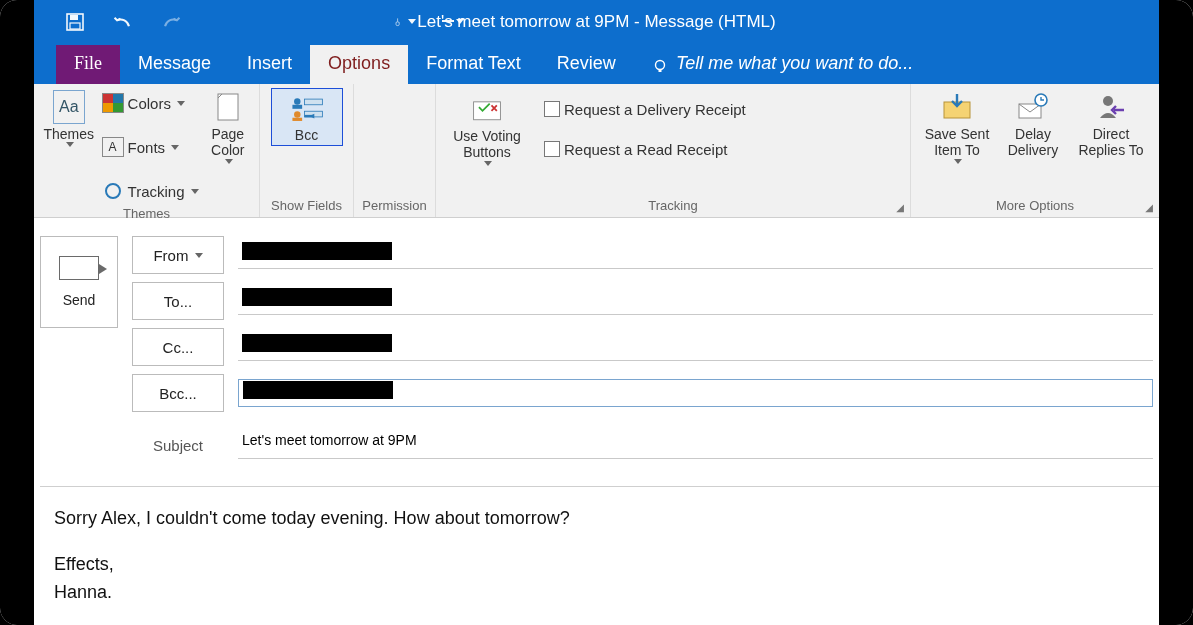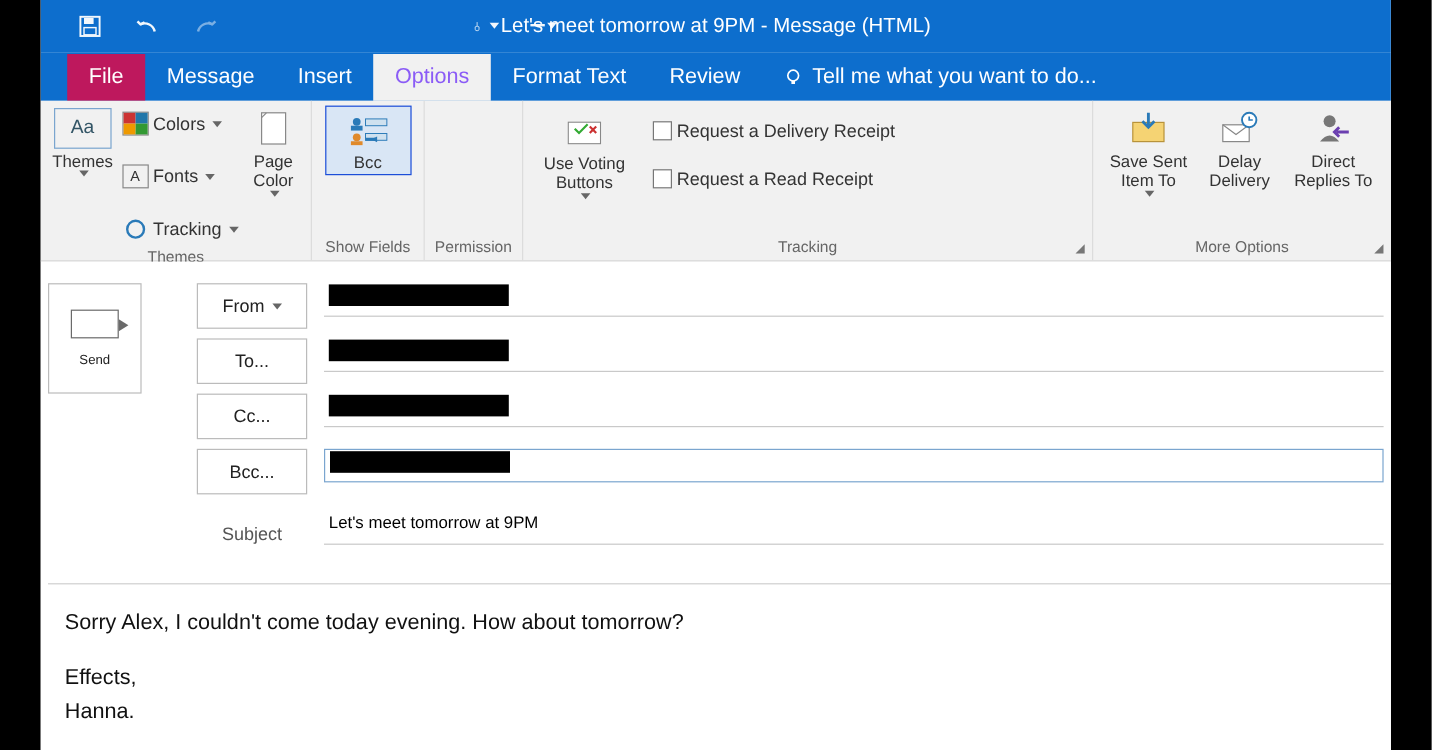--- a/index.html
+++ b/index.html
@@ -1,53 +1,53 @@
 <!DOCTYPE html>
 <html><head>
 <meta charset="utf-8">
 <style>
   * { box-sizing: border-box; }
   html, body { margin:0; padding:0; font-family: "Segoe UI", Tahoma, sans-serif; background:#000; }
-  .app { width:1193px; height:625px; margin:0 auto; background:#fff; position:relative; overflow:hidden; }
+  .app { width:1193px; height:625px; margin:0 auto; background:#fff; position:relative; overflow:hidden;border-radius:17px; }
   .black-rail-left, .black-rail-right { position:absolute; top:0; bottom:0; width:34px; background:#000; }
   .black-rail-left { left:0; }
   .black-rail-right { right:0; }
   .surface { position:absolute; left:34px; right:34px; top:0; bottom:0; background:#fff; display:flex; flex-direction:column; }
   
   .titlebar { background:#0D6ECD; color:#fff; height:44px; display:flex; align-items:center; position:relative; }
   .qat { display:flex; align-items:center; gap:26px; padding-left:30px; }
   .qat-icon { width:22px; height:22px; display:flex; align-items:center; justify-content:center; opacity:.95; }
   .titlebar-title { position:absolute; left:0; right:0; text-align:center; font-size:17px; pointer-events:none; }
   
   .tabs { background:#0D6ECD; color:#fff; display:flex; align-items:flex-end; height:41px; padding-left:0; }
   .tab { padding:8px 18px 10px; font-size:18px; cursor:pointer; }
-  .tab.file { background:#be185d; margin-left:22px; }
-  .tab.active { background:#F1F1F1; color:#8b5cf6; }
-  .tell-me { display:flex; align-items:center; gap:8px; }
+  .tab.file { background:#701a75; margin-left:22px;font-family:Liberation Serif, serif; }
+  .tab.active { background:#F1F1F1; color:#7f1d1d; }
+  .tell-me { display:flex; align-items:flex-end; gap:8px;font-style:italic; }
   .bulb { width:16px; height:16px; }
   
   .ribbon { background:#F1F1F1; border-bottom:1px solid #cfcfcf; display:flex; height:134px; }
   .group { display:flex; flex-direction:column; align-items:center; border-right:1px solid #dcdcdc; padding:4px 8px 0; }
   .group-body { flex:1; display:flex; align-items:flex-start; gap:6px; }
   .group-label { font-size:13px; color:#666; padding:2px 0 4px; text-align:center; width:100%; white-space:nowrap; }
   .lbl-row { display:flex; align-items:center; font-size:15px; color:#333; height:26px; gap:4px; white-space:nowrap; }
   .bigbtn { display:flex; flex-direction:column; align-items:center; justify-content:flex-start; width:68px; font-size:14px; color:#333; text-align:center; cursor:pointer; padding-top:2px; }
   .bigbtn .ic { width:34px; height:34px; margin-bottom:2px; display:flex; align-items:center; justify-content:center; }
   .caret { width:0; height:0; border-left:4px solid transparent; border-right:4px solid transparent; border-top:5px solid #666; display:inline-block; margin-left:2px; }
   .checkbox { width:16px; height:16px; border:1px solid #777; background:#fff; display:inline-block; }
   .launcher { font-size:10px; color:#777; align-self:flex-end; padding:0 2px 2px; }
   
   .compose { flex:1; background:#fff; padding:18px 0 0 6px; display:flex; flex-direction:column; }
   .compose-grid { display:flex; align-items:flex-start; }
   .send-btn { width:78px; height:92px; border:1px solid #bbb; margin-right:14px; display:flex; flex-direction:column; align-items:center; justify-content:center; gap:12px; cursor:pointer; }
   .send-btn .env { width:40px; height:24px; border:1px solid #6a6a6a; position:relative; background:#fff; }
   .send-btn .env::after{content:"";position:absolute;right:-9px;top:7px;width:0;height:0;border-top:5px solid transparent;border-bottom:5px solid transparent;border-left:8px solid #6a6a6a;}
-  .send-btn .txt { font-size:11px; color:#222; }
+  .send-btn .txt { font-size:14px; color:#222; }
   .fields { flex:1; display:flex; flex-direction:column; gap:8px; }
-  .field-row { display:flex; align-items:flex-start; gap:14px;margin-left:32px; }
+  .field-row { display:flex; align-items:center; gap:14px; }
   .hdr-btn { width:92px; height:38px; border:1px solid #bbb; display:flex; align-items:center; justify-content:center; font-size:15px; color:#222; cursor:pointer; }
   .hdr-btn.subject { border:none; font-size:15px; color:#555; justify-content:center; }
   .hdr-input { flex:1; margin-right:6px; height:28px; border:none; border-bottom:1px solid #c9c9c9; font-size:14px; padding:1px 4px; }
   .hdr-input.box { border:1px solid #7aa5cf; }
   .redact { background:#000; color:#000; display:inline-block; height:18px; width:150px; }
   .body-area { margin-top:22px; border-top:1px solid #cfcfcf; padding:18px 14px; font-size:18px; color:#111; line-height:1.55; }
   .body-area p { margin:0 0 18px 0; }
   .und { }
   svg { display:block; }
   .themes-swatch{width:22px;height:20px;display:flex;flex-wrap:wrap;border:1px solid #888;}
@@ -113,21 +113,21 @@
           </svg>
         <span>Tell me what you want to do...</span>
       </div>
     </div>
 
     <div class="ribbon">
 
       <div class="group" style="width:226px">
         <div class="group-body" style="width:100%">
           <div class="bigbtn" style="width:60px">
-            <div class="ic" style="border:1px solid #7aa5cf;width:48px;height:34px;display:flex;align-items:center;justify-content:center;font-size:16px;color:#356;">Aa</div>
+            <div class="ic" style="border:1px solid #7aa5cf;width:32px;height:34px;display:flex;align-items:center;justify-content:center;font-size:16px;color:#356;">Aa</div>
             <span>Themes</span>
             <span class="caret"></span>
           </div>
           <div style="display:flex;flex-direction:column;gap:18px;padding-top:2px;">
             <div class="lbl-row">
               <span class="themes-swatch">
                   <span style="background:#c33"></span>
                   <span style="background:#27a"></span>
                   <span style="background:#e90"></span>
                   <span style="background:#393"></span>

